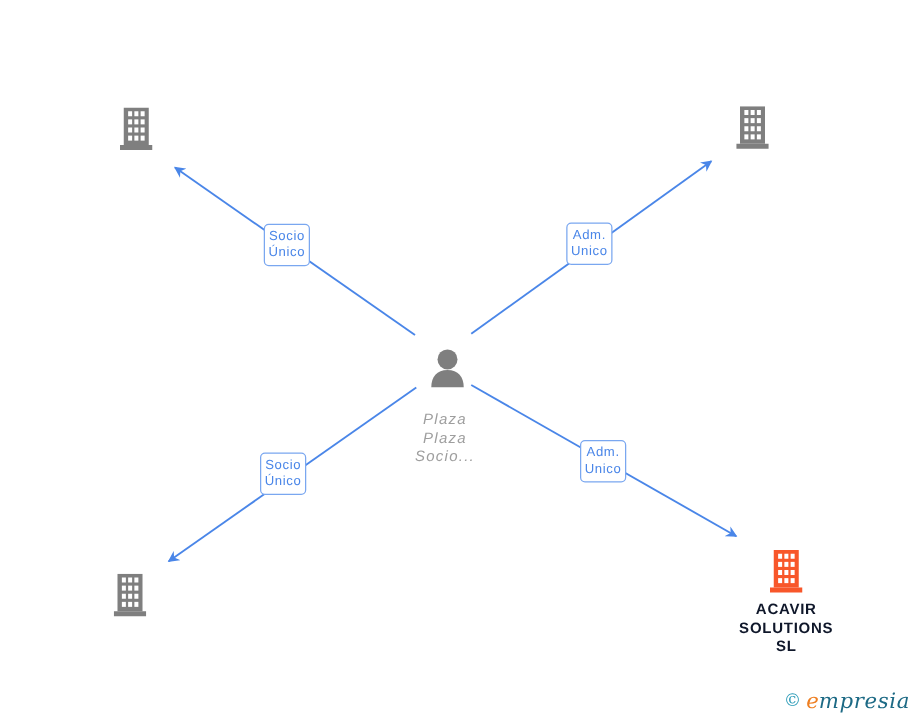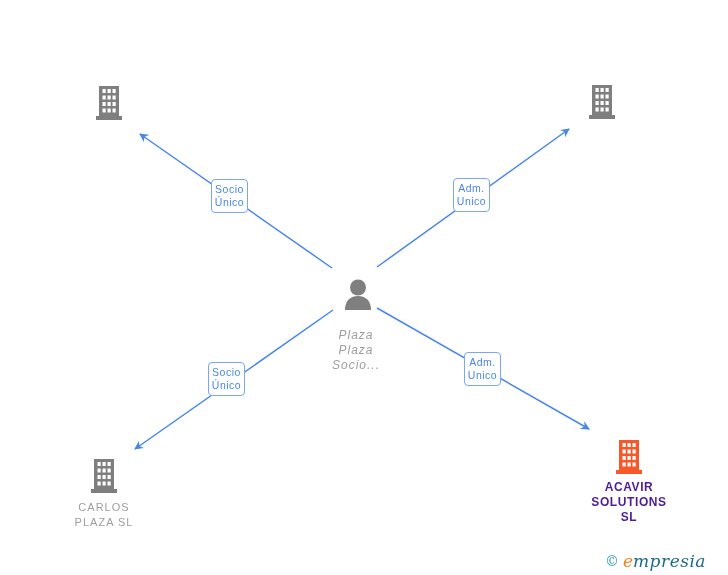--- a/index.html
+++ b/index.html
@@ -6,38 +6,38 @@
   .stage{
     position:relative;width:728px;height:575px;background:#ffffff;
     font-family:"Liberation Sans",sans-serif;overflow:hidden;
   }
   .edges-svg{position:absolute;left:0;top:0;z-index:1;}
   .node{position:absolute;z-index:2;transform:translateX(-50%);text-align:center;}
   .company-label{
     color:#9e9e9e;font-size:11px;line-height:15px;letter-spacing:1px;white-space:nowrap;
   }
   .company-label span{display:block;}
-  .company-label.bold{font-weight:bold;color:#4c1d95;font-size:12px;letter-spacing:0.6px;}
+  .company-label.bold{font-weight:bold;color:#0f172a;font-size:12px;letter-spacing:0.6px;}
   .person-label{
     color:#9e9e9e;font-size:12px;line-height:15px;letter-spacing:1px;white-space:nowrap;
   }
   .person-label span{display:block;}
   .icon-wrap{line-height:0;}
   .building{color:#7f7f7f;}
   .building.orange{color:#f8572a;}
   .person{color:#7f7f7f;}
   .edge-label{
     position:absolute;z-index:3;box-sizing:border-box;width:37px;
     background:#ffffff;border:1px solid #7aa7f0;border-radius:4px;
     color:#4a86e8;font-size:10.5px;line-height:13px;letter-spacing:0.5px;
     text-align:center;padding:3px 0;
   }
   .edge-label span{display:block;}
   .footer{
-    position:absolute;right:22px;bottom:4px;z-index:2;
+    position:absolute;right:0;bottom:4px;z-index:2;
     font-family:"DejaVu Serif",serif;font-style:italic;font-size:17px;line-height:20px;
     white-space:nowrap;
     margin-top:28px;
   }
   .footer .copy{color:#2d9cb8;font-style:normal;font-size:14px;margin-right:4px;vertical-align:1px;}
   .footer .brand-e{color:#ee7f22;}
   .footer .brand-rest{color:#1d6a85;letter-spacing:0.5px;}
 </style>
 </head>
 <body>
@@ -125,24 +125,20 @@
         <rect x="6.5" y="16" width="3.2" height="4"></rect>
           <rect x="11.5" y="16" width="3.2" height="4"></rect>
           <rect x="16.5" y="16" width="3.2" height="4"></rect>
         <rect x="6.5" y="22.5" width="3.2" height="4"></rect>
           <rect x="11.5" y="22.5" width="3.2" height="4"></rect>
           <rect x="16.5" y="22.5" width="3.2" height="4"></rect>
       </g>
       <rect x="0" y="30" width="26" height="4" fill="currentColor"></rect>
     </svg>
   </div>
-  <div class="node company-label" style="left:104px;top:500px;">
-    <span>CARLOS</span>
-    <span>PLAZA SL</span>
-  </div>
 
   <div class="node icon-wrap building orange" style="left:629px;top:440px;">
     <svg width="26" height="36" viewBox="0 0 26 36">
       <rect x="3" y="0" width="20" height="30" fill="currentColor"></rect>
       <g fill="#ffffff">
         <rect x="6.5" y="3" width="3.2" height="4"></rect>
           <rect x="11.5" y="3" width="3.2" height="4"></rect>
           <rect x="16.5" y="3" width="3.2" height="4"></rect>
         <rect x="6.5" y="9.5" width="3.2" height="4"></rect>
           <rect x="11.5" y="9.5" width="3.2" height="4"></rect>

